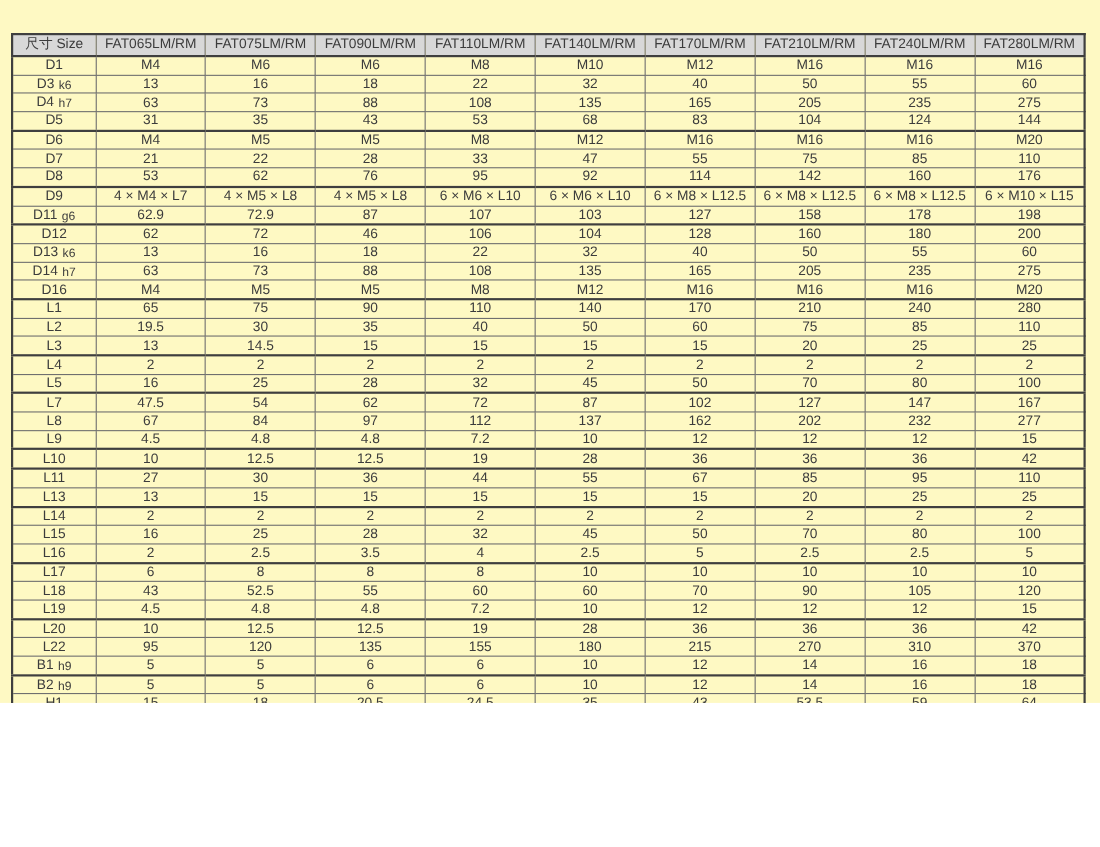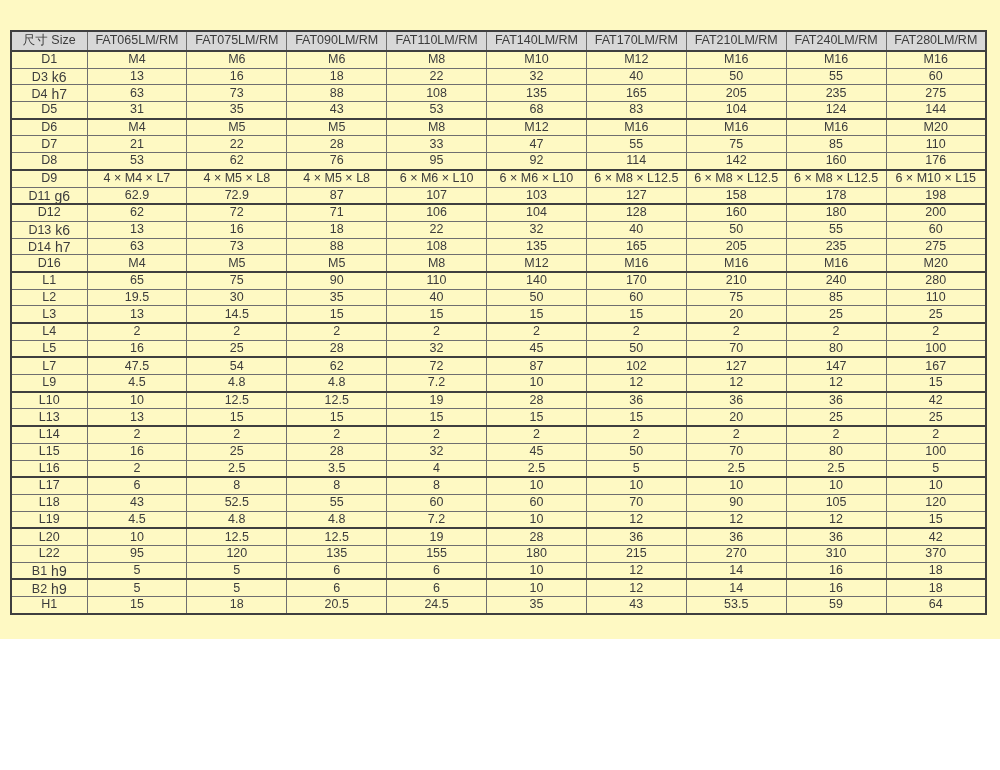--- a/index.html
+++ b/index.html
@@ -43,21 +43,21 @@
     background: #d8d8d8;
     border-bottom: 2px solid #3f3f3f;
     height: 18px;
   }
   table.dim-table tr.group-start th,
   table.dim-table tr.group-start td {
     border-top: 2px solid #3f3f3f;
   }
   col.col-label { width: 76px; }
   .suffix {
-    font-size: 14px;
+    font-size: 11px;
     color: #3c3c3c;
     margin-left: 4px;
     position: relative;
     top: 1px;
   }
 </style>
 </head>
 <body>
 
 <div class="page">
@@ -194,21 +194,21 @@
           <td>103</td>
           <td>127</td>
           <td>158</td>
           <td>178</td>
           <td>198</td>
         </tr>
         <tr class="group-start">
           <th><span>D12</span></th>
           <td>62</td>
           <td>72</td>
-          <td>71</td>
+          <td>46</td>
           <td>106</td>
           <td>104</td>
           <td>128</td>
           <td>160</td>
           <td>180</td>
           <td>200</td>
         </tr>
         <tr>
           <th><span>D13</span><span class="suffix">k6</span></th>
           <td>13</td>
@@ -311,20 +311,32 @@
           <td>54</td>
           <td>62</td>
           <td>72</td>
           <td>87</td>
           <td>102</td>
           <td>127</td>
           <td>147</td>
           <td>167</td>
         </tr>
         <tr>
+          <th><span>L8</span></th>
+          <td>67</td>
+          <td>84</td>
+          <td>97</td>
+          <td>112</td>
+          <td>137</td>
+          <td>162</td>
+          <td>202</td>
+          <td>232</td>
+          <td>277</td>
+        </tr>
+        <tr>
           <th><span>L9</span></th>
           <td>4.5</td>
           <td>4.8</td>
           <td>4.8</td>
           <td>7.2</td>
           <td>10</td>
           <td>12</td>
           <td>12</td>
           <td>12</td>
           <td>15</td>
@@ -333,20 +345,32 @@
           <th><span>L10</span></th>
           <td>10</td>
           <td>12.5</td>
           <td>12.5</td>
           <td>19</td>
           <td>28</td>
           <td>36</td>
           <td>36</td>
           <td>36</td>
           <td>42</td>
+        </tr>
+        <tr class="group-start">
+          <th><span>L11</span></th>
+          <td>27</td>
+          <td>30</td>
+          <td>36</td>
+          <td>44</td>
+          <td>55</td>
+          <td>67</td>
+          <td>85</td>
+          <td>95</td>
+          <td>110</td>
         </tr>
         <tr>
           <th><span>L13</span></th>
           <td>13</td>
           <td>15</td>
           <td>15</td>
           <td>15</td>
           <td>15</td>
           <td>15</td>
           <td>20</td>

